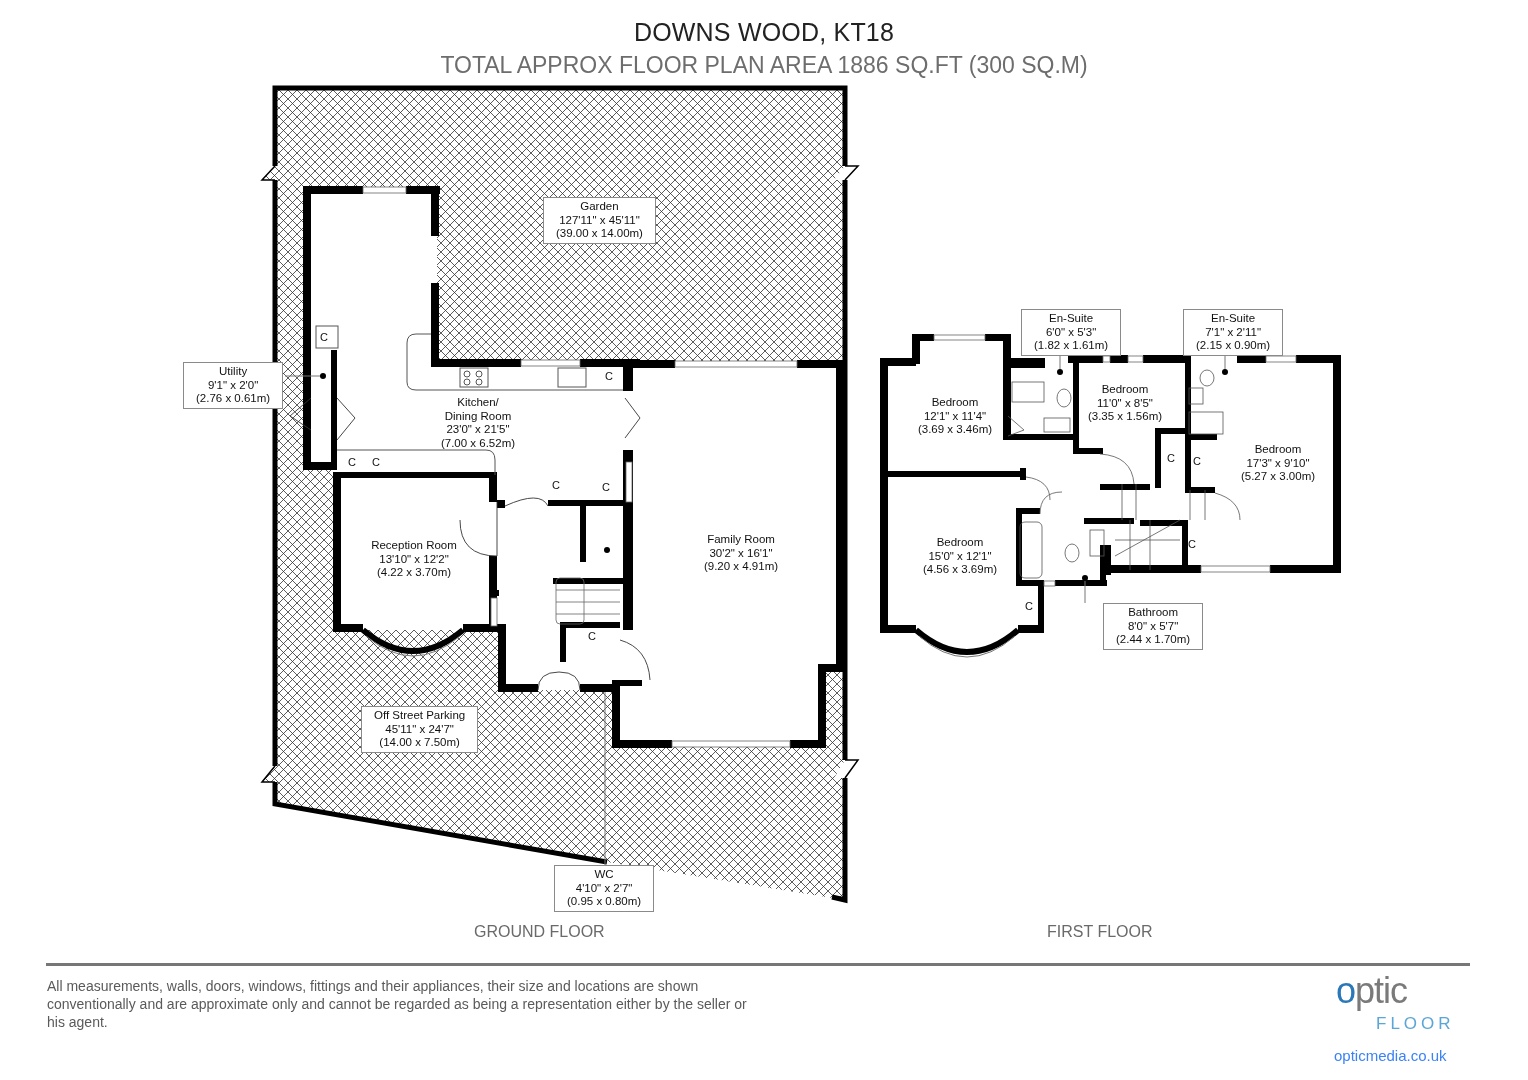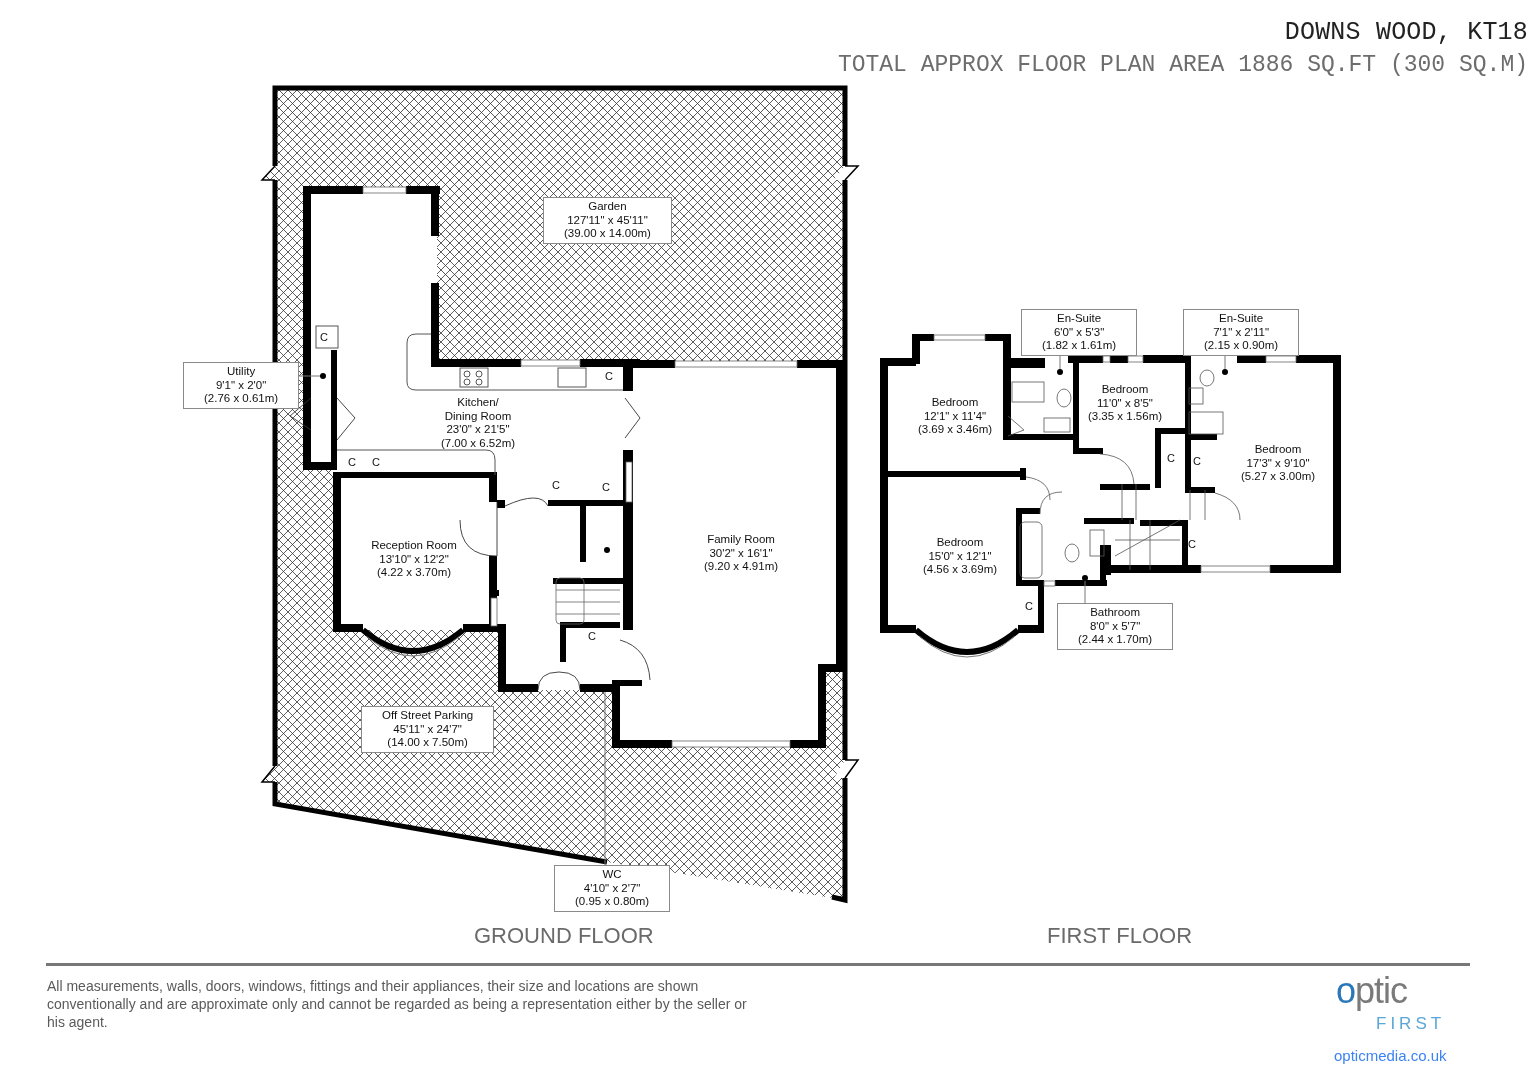--- a/index.html
+++ b/index.html
@@ -1,24 +1,24 @@
 <!DOCTYPE html>
 <html><head>
 <meta charset="utf-8">
 <style>
   html, body { margin:0; padding:0; background:#ffffff; }
   body { width:1528px; height:1080px; position:relative; overflow:hidden; font-family:"Liberation Sans", sans-serif; color:#000; }
-  .title { position:absolute; left:0; width:1528px; text-align:right; font-family:Liberation Mono, monospace; }
+  .title { position:absolute; left:0; width:1528px; text-align:center; font-family:Liberation Sans, sans-serif; }
   #t1 { top:18px; font-size:25px; color:#222; letter-spacing:0.2px; }
   #t2 { top:52px; font-size:23px; color:#6d6d6d; }
   svg#plan { position:absolute; left:0; top:0; }
   .lbl { position:absolute; background:#fff; text-align:center; font-size:11.5px; line-height:13.5px; color:#111; white-space:nowrap; }
-  .boxed { border:1px solid #8a8a8a; padding:2px 20px; }
+  .boxed { border:1px solid #8a8a8a; padding:2px 12px; }
   .plain { background:transparent; }
-  .floor-label { position:absolute; font-size:22px; color:#6a6a6a; top:923px; }
+  .floor-label { position:absolute; font-size:16px; color:#6a6a6a; top:923px; }
   #rule { position:absolute; left:46px; top:963px; width:1424px; height:3px; background:#777; }
   #disclaimer { position:absolute; left:47px; top:977px; width:700px; font-size:14px; line-height:18px; color:#5a5a5a; }
   #logo { position:absolute; left:1334px; top:978px; width:140px; height:80px; }
   .logo-optic { position:absolute; left:2px; top:-8px; font-size:36px; color:#7a7a7a; letter-spacing:-1px; font-family:"Liberation Sans", sans-serif; }
   .logo-o { color:#2a78b8; }
   .logo-media { position:absolute; left:42px; top:36px; font-size:17px; color:#5aa6d6; letter-spacing:4px; }
   .logo-url { position:absolute; left:0; top:69px; font-size:15px; color:#3b82f6; }
   .c { font-size:11px; }
 </style>
 </head>
@@ -290,34 +290,34 @@
 <div class="lbl plain" style="left:1235px; top:443px; width:86px;">
   <div>Bedroom</div>
   <div>17'3" x 9'10"</div>
   <div>(5.27 x 3.00m)</div>
 </div>
 <div class="lbl plain" style="left:917px; top:536px; width:86px;">
   <div>Bedroom</div>
   <div>15'0" x 12'1"</div>
   <div>(4.56 x 3.69m)</div>
 </div>
-<div class="lbl boxed" style="left:1057px; top:603px;">
+<div class="lbl boxed" style="left:1103px; top:603px;">
   <div>Bathroom</div>
   <div>8'0" x 5'7"</div>
   <div>(2.44 x 1.70m)</div>
 </div>
 
 <div class="lbl plain c" style="left:1167px; top:452px;">C</div>
 <div class="lbl plain c" style="left:1193px; top:455px;">C</div>
 <div class="lbl plain c" style="left:1188px; top:538px;">C</div>
 <div class="lbl plain c" style="left:1025px; top:600px;">C</div>
 
 <div class="floor-label" style="left:474px;">GROUND FLOOR</div>
 <div class="floor-label" style="left:1047px;">FIRST FLOOR</div>
 
 <div id="rule"></div>
 <div id="disclaimer">All measurements, walls, doors, windows, fittings and their appliances, their size and locations are shown conventionally and are approximate only and cannot be regarded as being a representation either by the seller or his agent.</div>
 
 <div id="logo">
   <div class="logo-optic"><span class="logo-o">o</span><span>ptic</span></div>
-  <div class="logo-media">FIRST</div>
+  <div class="logo-media">FLOOR</div>
   <div class="logo-url">opticmedia.co.uk</div>
 </div>
 
 </body></html>

